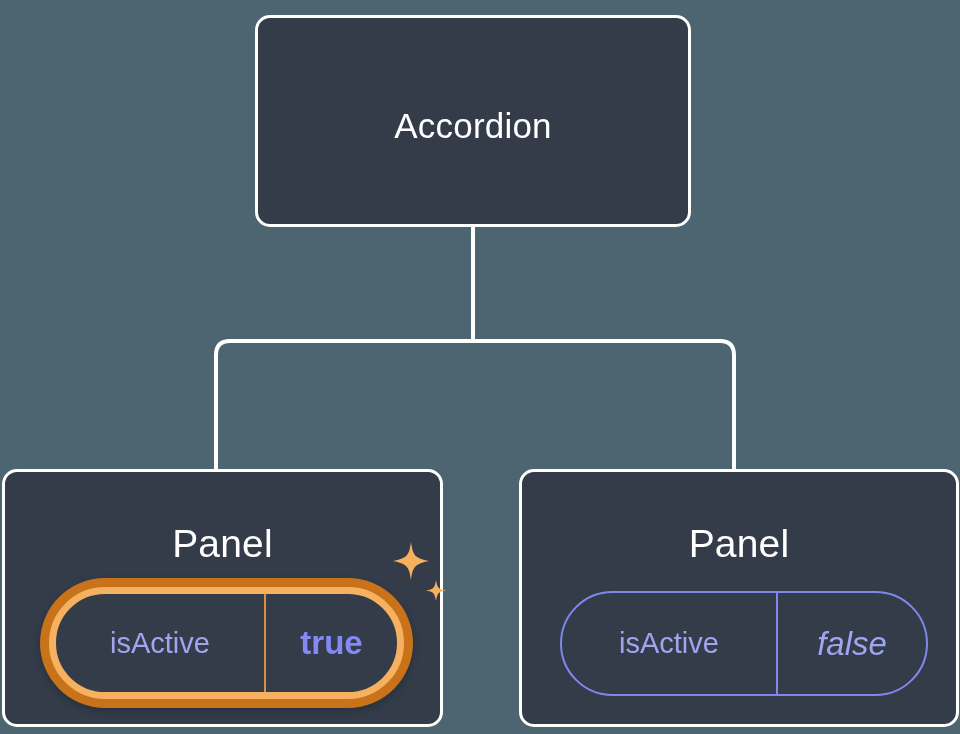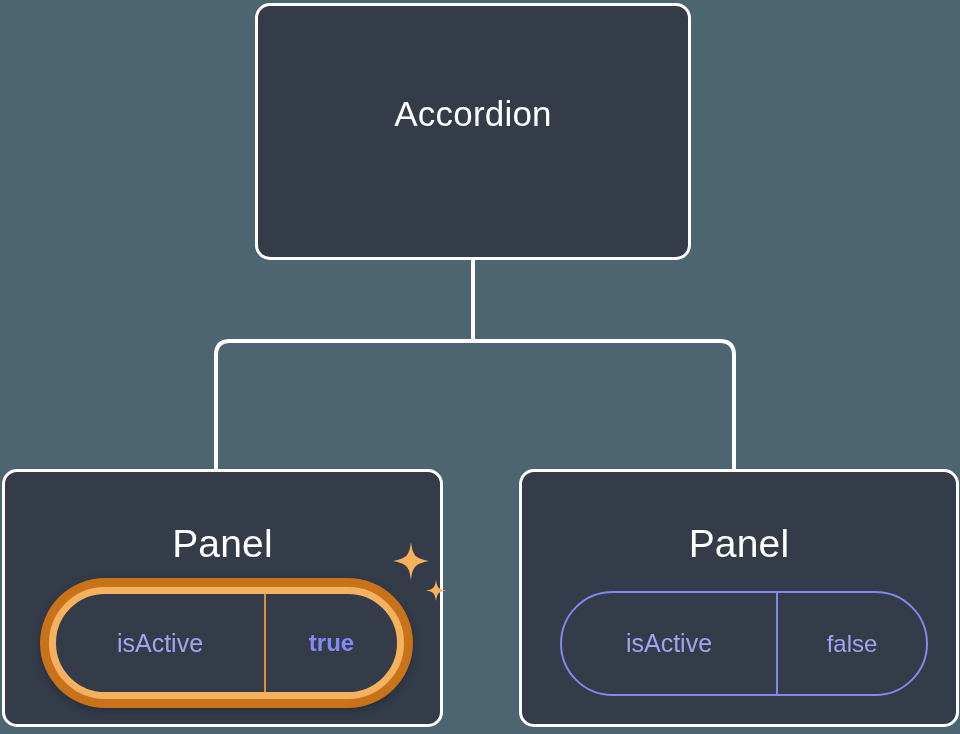--- a/index.html
+++ b/index.html
@@ -50,23 +50,23 @@
     text-align: center;
     color: #ffffff;
     font-weight: 400;
     letter-spacing: 0.2px;
     white-space: nowrap;
   }
 
   
   #node-accordion {
     left: 255px;
-    top: 3px;
+    top: 15px;
     width: 436px;
-    height: 257px;
+    height: 212px;
   }
   #node-accordion .node-title {
     top: 88px;
     font-size: 35px;
   }
 
   
   #node-panel-left {
     left: 2px;
     top: 469px;
@@ -94,41 +94,42 @@
     overflow: hidden;
   }
   .pill-cell {
     display: flex;
     align-items: center;
     justify-content: center;
     box-sizing: border-box;
     white-space: nowrap;
   }
   .pill-key {
-    font-size: 25px;
+    font-size: 29px;
     font-weight: 400;
     color: #9ea6f0;
   }
   .pill-val {
-    font-size: 24px;
+    font-size: 33px;
     color: #9ea6f0;
   }
 
   
   .pill-plain {
     border: 2px solid #8088ee;
     background: transparent;
   }
   .pill-plain .pill-key {
     flex: 0 0 216px;
     border-right: 2px solid #8088ee;
   }
   .pill-plain .pill-val {
     flex: 1 1 auto;
     padding: 4px 14px;
+    font-style: italic;
   }
 
   
   .pill-highlight-wrap {
     position: absolute;
     border-radius: 999px;
     background: #c8731a;
     padding: 9px;
     box-sizing: border-box;
     box-shadow: 0 3px 9px rgba(0, 0, 0, 0.22);

